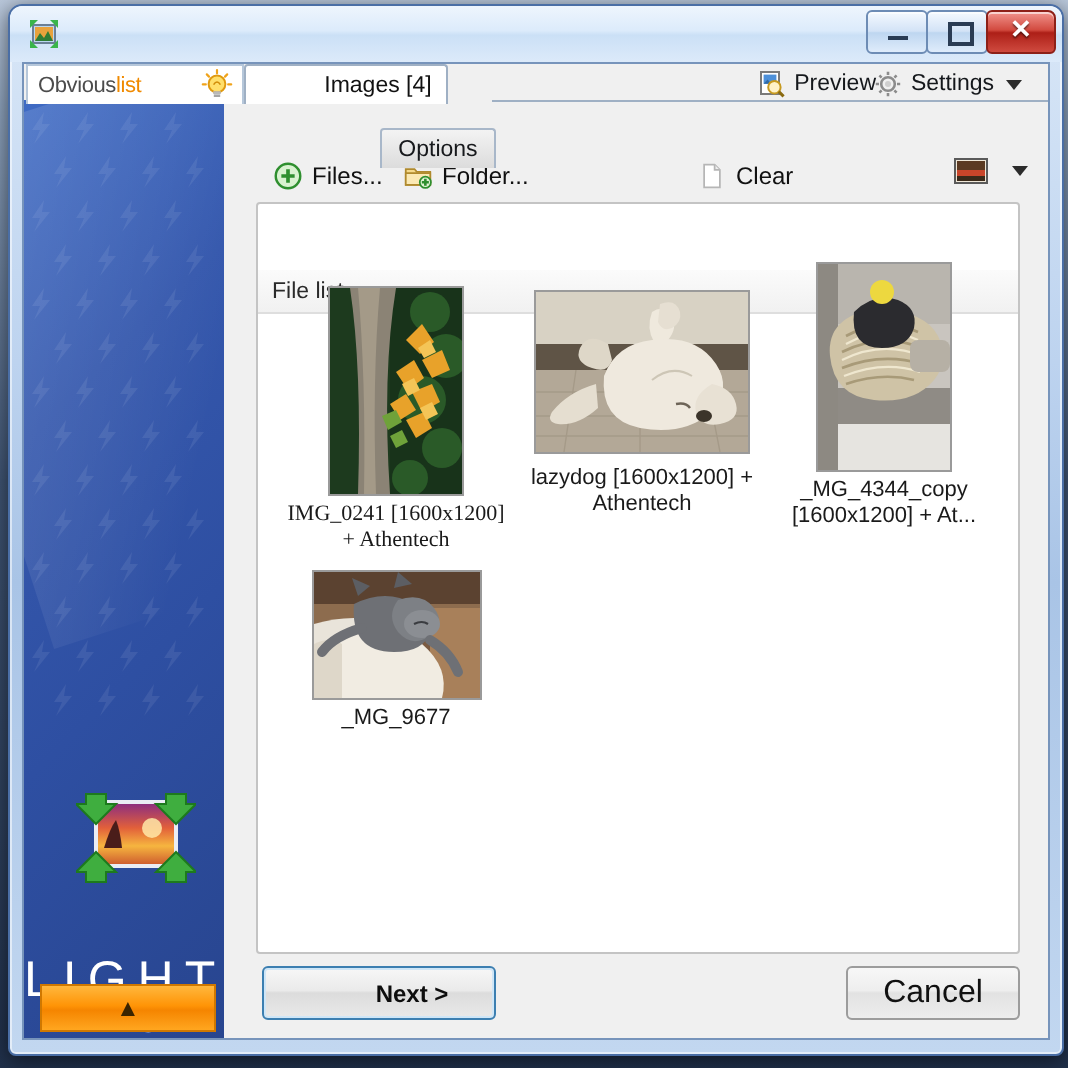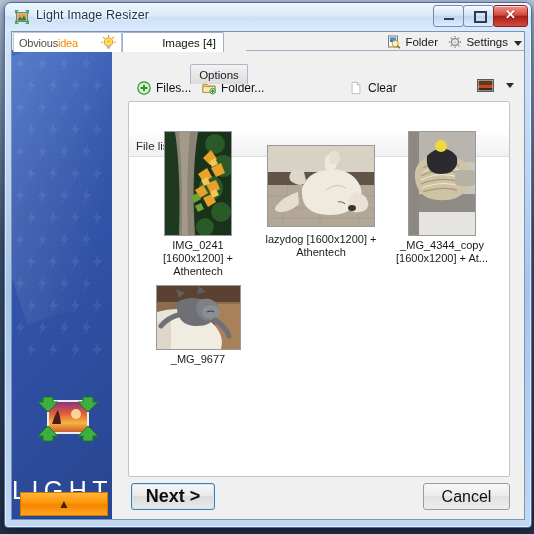--- a/index.html
+++ b/index.html
@@ -141,21 +141,21 @@
   #tab-filler {
     position:absolute; left:234px; top:18px; right:0; height:1px;
     background:#9fb0c4;
   }
   #preview-btn {
     position:absolute; right:86px; top:1px; height:17px;
     display:flex; align-items:center; gap:4px;
     font-size:11.5px; color:#15181c;
   }
   #settings-btn {
-    position:absolute; right:2px; top:1px; height:17px;
+    position:absolute; right:13px; top:1px; height:17px;
     display:flex; align-items:center; gap:4px;
     font-size:11.5px; color:#15181c;
   }
   .mini-ico { width:14px; height:14px; display:inline-block;}
 
   
   #toolbar {
     position:absolute; left:0; top:19px; right:0; height:36px;
     background:#f0f0f0;
   }
@@ -206,22 +206,22 @@
     text-align:center; font-size:11px; color:#1a1a1a; line-height:13px;
   }
 
   
   #btn-next {
     position:absolute; left:19px; bottom:9px; width:82px; height:25px;
     border-radius:3px;
     border:1px solid #3c7fb1;
     box-shadow: 0 0 0 1px #cfe6f7 inset;
     background: linear-gradient(180deg,#f7f7f7 0%,#eaeaea 45%,#dcdcdc 50%,#e9e9e9 100%);
-    font-size:18px; font-weight:bold; color:#0d0d0d;
-    display:flex; align-items:center; justify-content:center;
+    font-size:12px; font-weight:bold; color:#0d0d0d;
+    display:flex; align-items:center; justify-content:center;padding-left:33px;
   }
   #btn-cancel {
     position:absolute; right:14px; bottom:9px; width:85px; height:25px;
     border-radius:3px;
     border:1px solid #9c9c9c;
     background: linear-gradient(180deg,#f7f7f7 0%,#eeeeee 45%,#e2e2e2 50%,#ededed 100%);
     font-size:16px; color:#111;
     display:flex; align-items:center; justify-content:center;
   }
 </style>
@@ -237,21 +237,20 @@
   <div id="titlebar">
     <svg id="title-icon" viewBox="0 0 16 16">
       <rect x="2.5" y="3.5" width="11" height="9" fill="#b9d6ef" stroke="#6a7f96"></rect>
       <rect x="3.5" y="4.5" width="9" height="7" fill="#e8a23c"></rect>
       <path d="M3.5 11.5 L6 7.5 L8 10 L10 6.5 L12.5 11.5 Z" fill="#2f7d35"></path>
       <path d="M1 1 l4 0 l-4 4 z" fill="#39b54a"></path>
       <path d="M15 1 l-4 0 l4 4 z" fill="#39b54a"></path>
       <path d="M1 15 l4 0 l-4 -4 z" fill="#39b54a"></path>
       <path d="M15 15 l-4 0 l4 -4 z" fill="#39b54a"></path>
     </svg>
-    <div id="title-text">Light Image Resizer</div>
 
     <div class="wbtn" id="btn-min">
       <div class="dash"></div>
     </div>
     <div class="wbtn" id="btn-max">
       <div class="sq"></div>
     </div>
     <div class="wbtn" id="btn-close">
       <div class="x">✕</div>
     </div>
@@ -401,21 +400,21 @@
         </div>
       </div>
 
       <div id="grp">
         <div id="grp-header">
           <span id="grp-title">File list</span>
         </div>
 
         <div id="grp-body">
 
-          <div class="cell" style="left:14px; top:8px; width:110px; height:148px;">
+          <div class="cell" style="left:14px; top:20px; width:110px; height:148px;font-family:Liberation Serif, serif;">
             <div class="thumb-wrap" style="top:0;">
               <div class="thumb" style="width:66px;height:103px;">
                 <svg viewBox="0 0 66 103" width="66" height="103" preserveAspectRatio="none">
                   <rect width="66" height="103" fill="#18331a"></rect>
                   <rect x="0" y="0" width="30" height="103" fill="#1d3a1e"></rect>
                   <path d="M10 0 q6 40 4 103 h16 q-4 -60 3 -103 z" fill="#8b8375"></path>
                   <path d="M14 0 q4 45 3 103 h6 q-2 -58 2 -103 z" fill="#a49a88"></path>
                   <g fill="#2a5a28">
                     <circle cx="50" cy="12" r="10"></circle>
                       <circle cx="58" cy="34" r="11"></circle>
@@ -531,21 +530,21 @@
         </div>
       </div>
 
       <div id="btn-next">Next &gt;</div>
       <div id="btn-cancel">Cancel</div>
     </div>
 
     <div id="tabstrip">
       <div id="brandbox">
         <span id="brand-text">
-          <span class="b1">Obvious</span><span class="b2">idea</span>
+          <span class="b1">Obvious</span><span class="b2">list</span>
         </span>
         <svg id="brand-bulb" viewBox="0 0 17 17">
           <g stroke="#f0a31a" stroke-width="1.1" stroke-linecap="round">
             <path d="M8.5 1 v1.6"></path>
               <path d="M3.4 3.2 l1.1 1.1"></path>
               <path d="M13.6 3.2 l-1.1 1.1"></path>
             <path d="M1.4 8.2 h1.5"></path>
               <path d="M15.6 8.2 h-1.5"></path>
           </g>
           <circle cx="8.5" cy="8" r="4.2" fill="#ffdf6b" stroke="#e09a10"></circle>
@@ -564,21 +563,21 @@
       <div id="tab-filler"></div>
 
       <div id="preview-btn">
         <svg class="mini-ico" viewBox="0 0 14 14">
           <rect x="1.5" y="1" width="9" height="11" fill="#ffffff" stroke="#7a7a7a"></rect>
           <rect x="2.8" y="2.3" width="6.4" height="4.6" fill="#4d90d9"></rect>
           <path d="M2.8 6.9 l2 -2.2 l1.6 1.8 l1.3 -1.4 l1.5 1.8 z" fill="#2f6aa8"></path>
           <circle cx="8.2" cy="8.6" r="3.1" fill="#fff2c8" stroke="#c79a20"></circle>
           <path d="M10.4 10.8 l2.4 2.4" stroke="#8a6a10" stroke-width="1.5"></path>
         </svg>
-        <span>Folder</span>
+        <span>Preview</span>
       </div>
 
       <div id="settings-btn">
         <svg class="mini-ico" viewBox="0 0 14 14">
           <g fill="none" stroke="#8c8c8c" stroke-width="1.3">
             <circle cx="7" cy="7" r="3.4"></circle>
             <path d="M7 .9 v1.6 M7 11.5 v1.6 M.9 7 h1.6 M11.5 7 h1.6
                      M2.7 2.7 l1.1 1.1 M10.2 10.2 l1.1 1.1
                      M11.3 2.7 l-1.1 1.1 M3.8 10.2 l-1.1 1.1"></path>
           </g>

